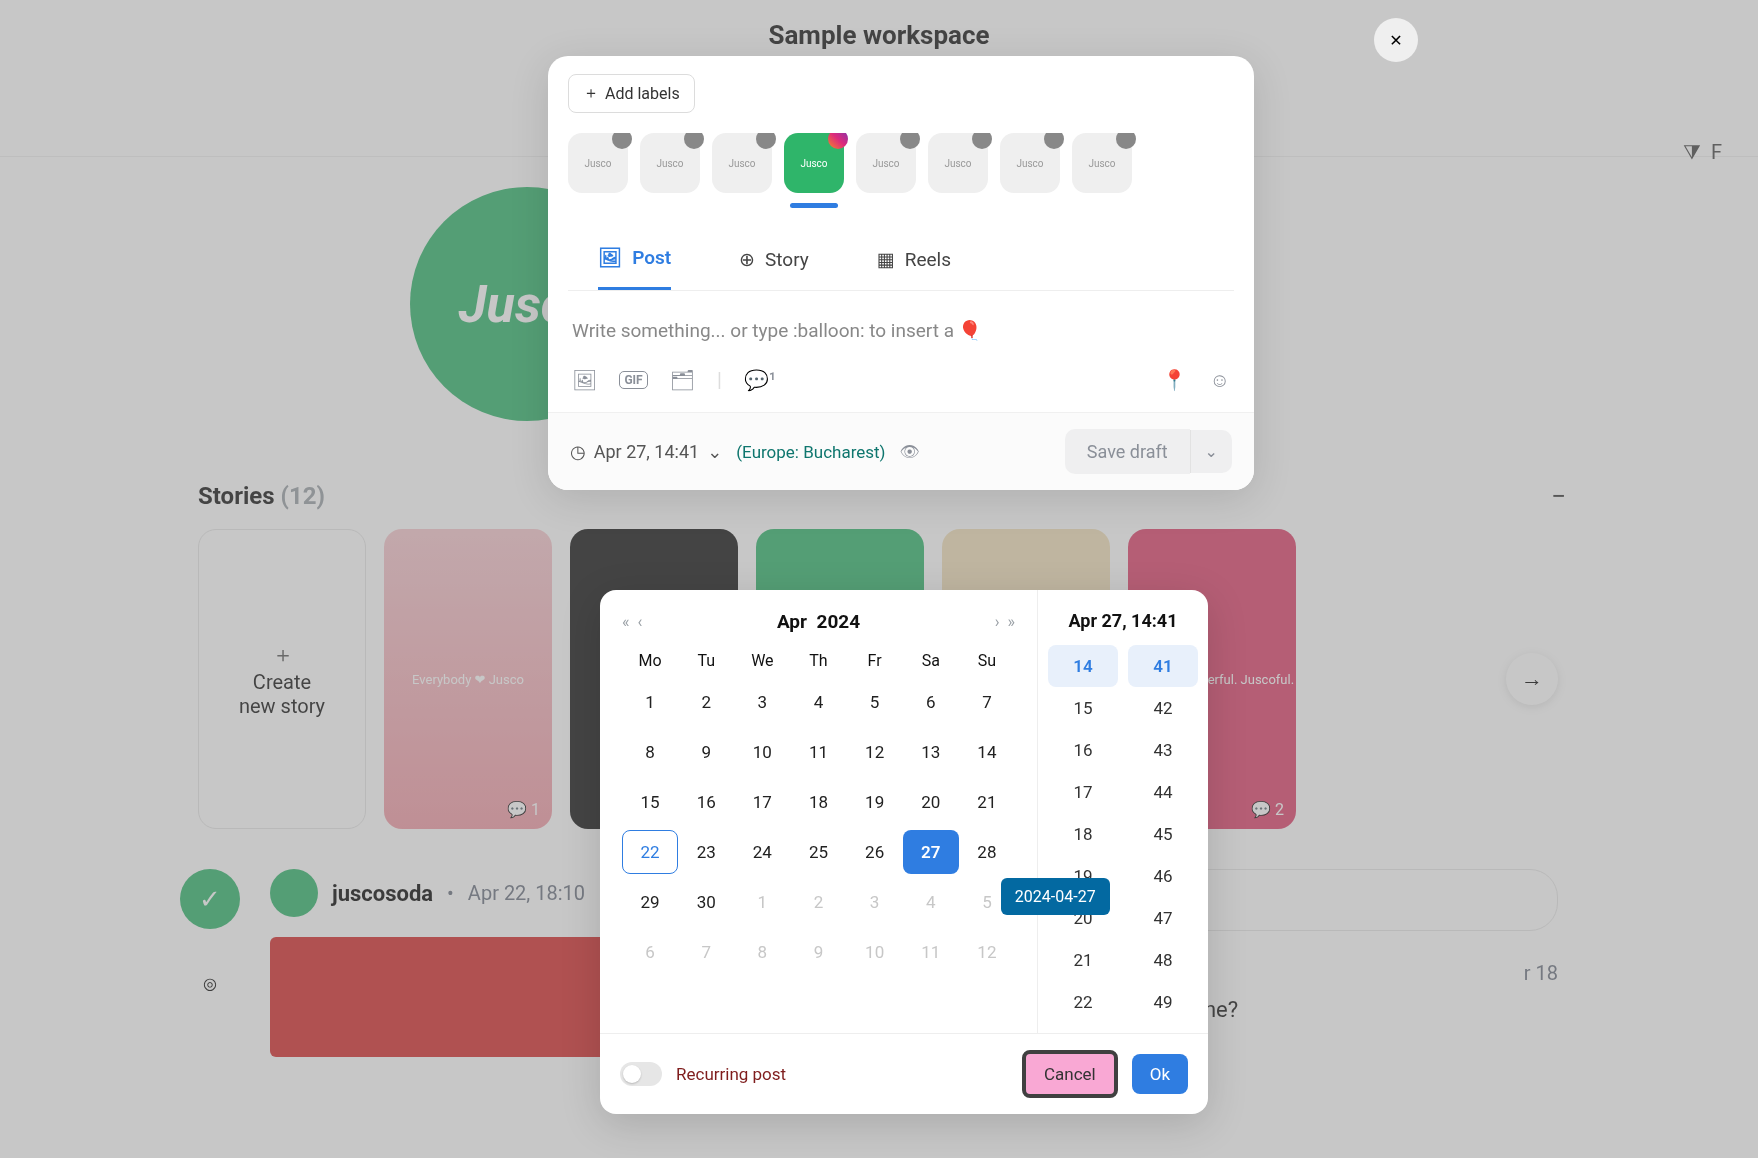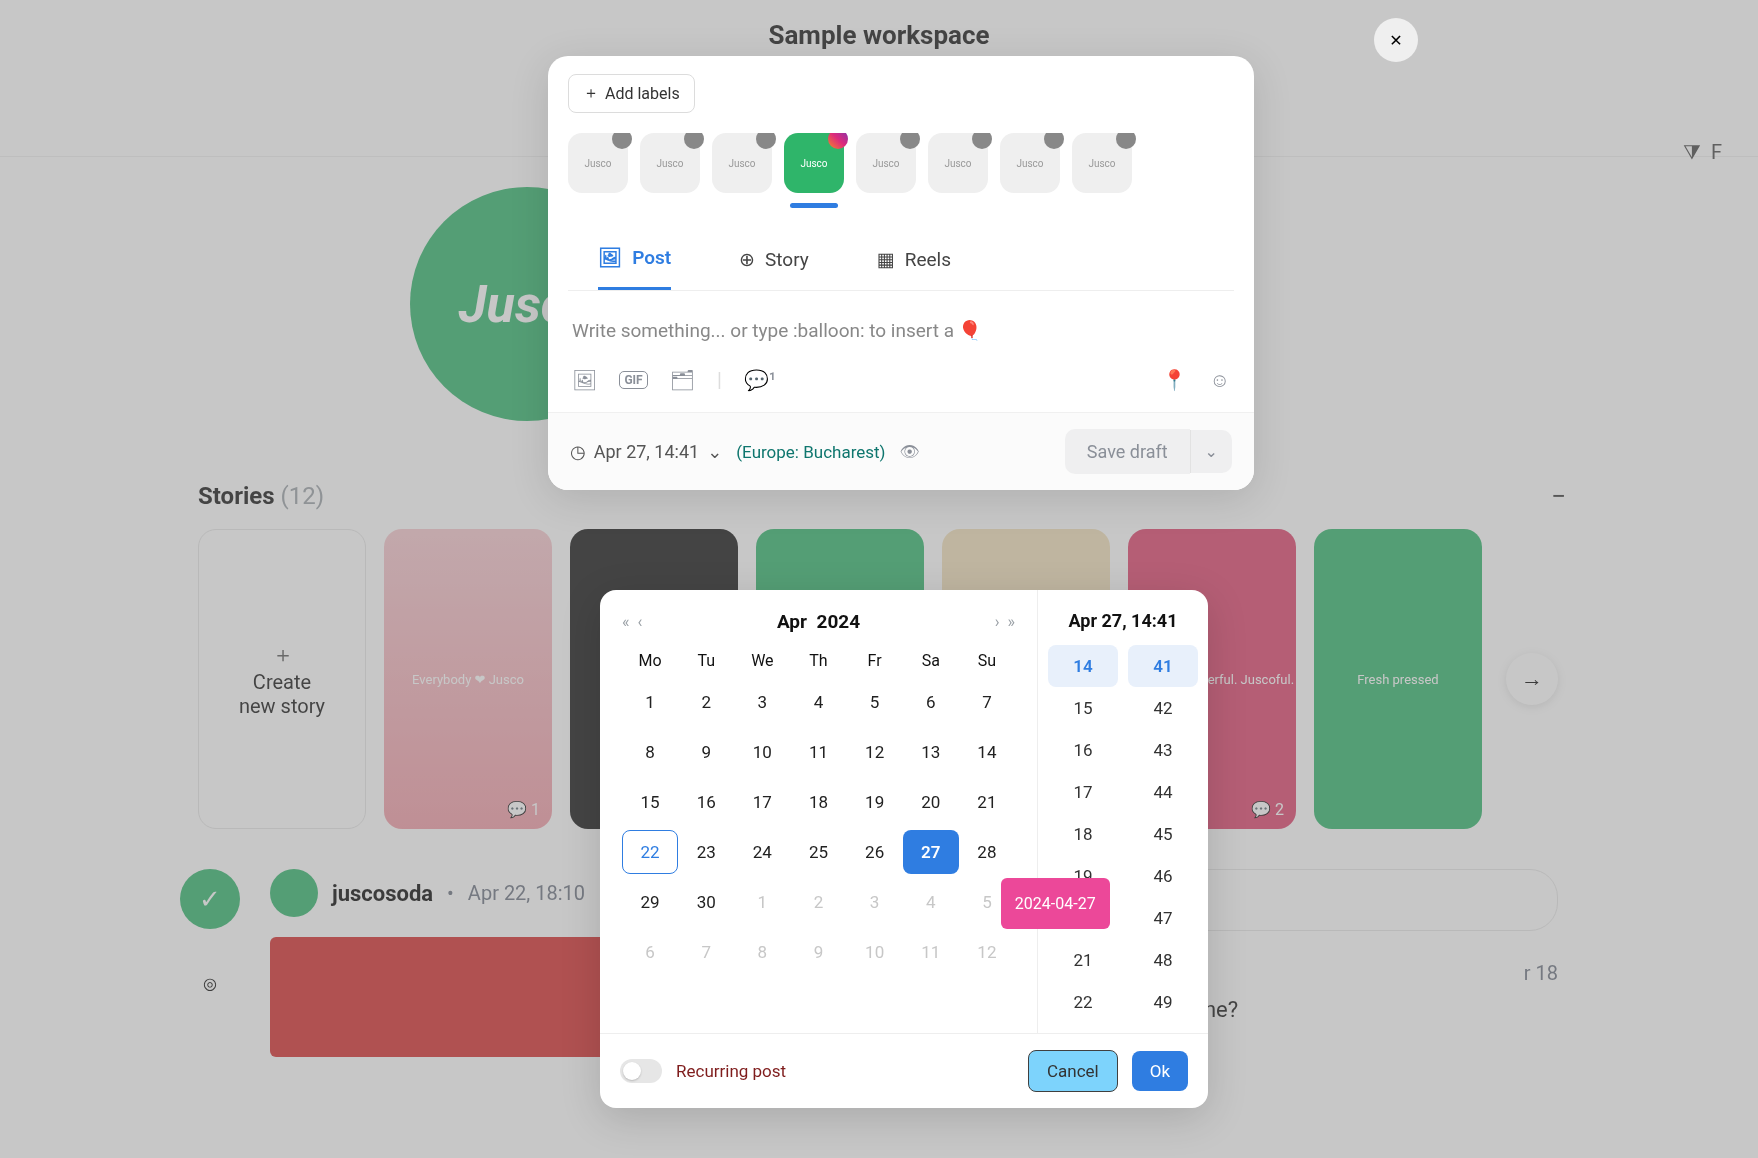--- a/index.html
+++ b/index.html
@@ -11,21 +11,21 @@
 .close-x{position:absolute;top:18px;right:340px;width:44px;height:44px;border-radius:50%;background:#efefef;display:flex;align-items:center;justify-content:center;z-index:20}
 .channels{display:flex;gap:60px;align-items:flex-start;padding-bottom:18px}
 .chan{display:flex;flex-direction:column;align-items:center;gap:8px;font-size:14px;color:#333}
 .chan .ico{width:36px;height:36px;border-radius:50%;background:#d9d9d9}
 .chan .ico.fb{background:#1877f2}
 .addp{font-size:14px;letter-spacing:1px;color:#444}
 .profile-hero{padding:30px 0 0 410px}
 .avatar-lg{width:234px;height:234px;border-radius:50%;background:#2fb56a;display:flex;align-items:center;justify-content:center;color:#fff;font-size:52px;font-weight:700;font-style:italic}
 .stories-head{display:flex;align-items:center;justify-content:space-between;padding:60px 192px 18px 198px}
 .stories-head h2{font-size:24px;font-weight:700;color:#111}
-.stories-head h2 span{color:#9aa0a6;font-weight:400}
+.stories-head h2 span{color:#9aa0a6;font-weight:700}
 .stories-row{display:flex;gap:18px;padding-left:198px;position:relative}
 .story-card{width:168px;height:300px;border-radius:18px;background:#ddd;position:relative;overflow:hidden;display:flex;align-items:center;justify-content:center;color:#fff;font-size:13px;text-align:center}
 .story-card.create{background:#fff;border:1px solid #e5e5e5;color:#111;flex-direction:column;font-size:20px;gap:10px}
 .story-card.create .plus{width:20px;height:20px;color:#555;font-size:22px}
 .story-card .cmt{position:absolute;bottom:10px;right:12px;display:flex;align-items:center;gap:4px;font-size:16px;color:#fff}
 .story-card.c1{background:linear-gradient(#f6c7cd,#f19aa5)}
 .story-card.c2{background:#111}
 .story-card.c3{background:#2fb56a}
 .story-card.c4{background:#f0dfb8}
 .story-card.c5{background:#de416b}
@@ -76,34 +76,34 @@
 .cal{flex:1;padding:20px 22px 10px;border-right:1px solid #eee}
 .cal-head{display:flex;align-items:center;justify-content:space-between;margin-bottom:18px}
 .cal-head .nav{display:flex;gap:8px;color:#9aa0a6;font-size:16px}
 .cal-head .title{font-size:19px;font-weight:700;color:#111}
 .dow{display:grid;grid-template-columns:repeat(7,1fr);text-align:center;font-size:16px;color:#111;font-weight:400;margin-bottom:10px}
 .days{display:grid;grid-template-columns:repeat(7,1fr);text-align:center;gap:6px 0}
 .day{height:44px;display:flex;align-items:center;justify-content:center;font-size:17px;color:#222;border-radius:8px;position:relative}
 .day.out{color:#c7c7c7}
 .day.today{border:1.5px solid #2f7de1;color:#2f7de1}
 .day.sel{background:#2f7de1;color:#fff;font-weight:600}
-.tip{position:absolute;background:#ec4899;color:#fff;font-size:16px;padding:16px 14px;border-radius:6px;white-space:nowrap;top:-2px;left:42px;z-index:2}
+.tip{position:absolute;background:#0369a1;color:#fff;font-size:16px;padding:9px 14px;border-radius:6px;white-space:nowrap;top:-2px;left:42px;z-index:2}
 .time{width:170px;padding:20px 14px 10px;display:flex;flex-direction:column;align-items:center}
 .time-title{font-size:18px;font-weight:700;color:#111;margin-bottom:14px}
 .time-cols{display:flex;gap:10px;overflow:hidden}
 .tcol{display:flex;flex-direction:column;gap:0}
 .tcell{width:70px;height:42px;display:flex;align-items:center;justify-content:center;font-size:17px;color:#333;border-radius:8px}
 .tcell.sel{background:#e8f0fb;color:#2f7de1;font-weight:600}
 .p-foot{display:flex;align-items:center;padding:16px 20px;border-top:1px solid #eee;gap:14px}
 .toggle{width:42px;height:24px;border-radius:12px;background:#e6e6e6;position:relative}
 .toggle::after{content:"";position:absolute;width:18px;height:18px;border-radius:50%;background:#fff;top:3px;left:3px;box-shadow:0 1px 2px rgba(0,0,0,.2)}
 .rec-label{font-size:17px;color:#7f1d1d}
 .p-foot .sp{flex:1}
 .btn{padding:10px 18px;border-radius:8px;font-size:17px}
-.btn.cancel{border:1px solid #404040;color:#333;background:#7dd3fc}
+.btn.cancel{border:4px solid #404040;color:#333;background:#f9a8d4}
 .btn.ok{background:#2f7de1;color:#fff}
 </style>
 </head>
 <body>
 
 <div class="page">
   <div class="topbar">
     <div class="ws-title">Sample workspace</div>
     <div class="channels">
       <div class="chan">
@@ -153,23 +153,20 @@
       </div>
     <div class="story-card c2"></div>
     <div class="story-card c3"></div>
     <div class="story-card c4"></div>
     <div class="story-card c5">
         <span>Colorful. Powerful. Juscoful.</span>
         <div class="cmt">
           <span>💬</span>
           <span>2</span>
         </div>
-      </div>
-    <div class="story-card c6">
-        <span>Fresh pressed</span>
       </div>
     <div class="nav-arrow">
         <span>→</span>
       </div>
   </div>
 
   <div class="feed">
     <div>
       <div class="check">✓</div>
       <div class="ig-chip">

